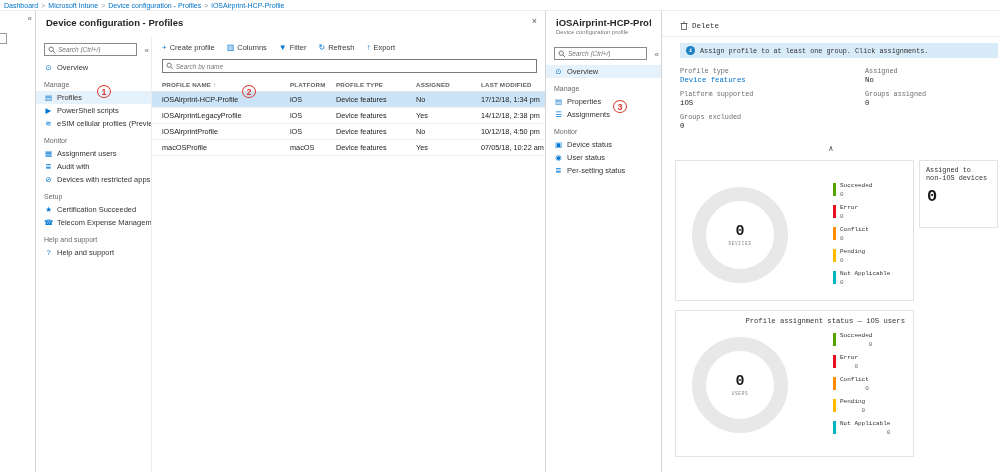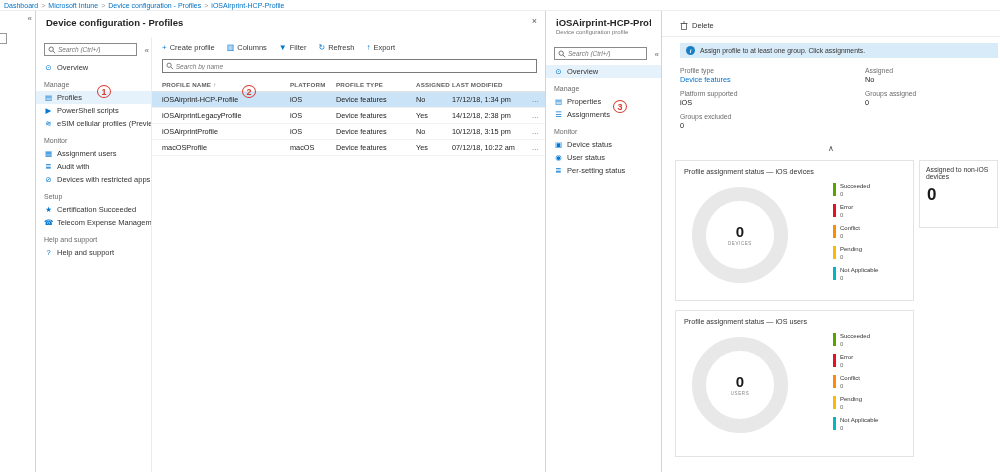--- a/index.html
+++ b/index.html
@@ -9,21 +9,21 @@
   
   .topbar { position:absolute; top:0; left:0; right:0; height:11px; display:flex; align-items:center; gap:3px; padding-left:4px; font-size:7px; background:#fff; border-bottom:1px solid #ececec; }
   .crumb { color:#0072c6; cursor:pointer; white-space:nowrap; }
   .crumb-sep { color:#999; }
 
   
   .blade { position:absolute; top:11px; bottom:0; background:#fff; border-right:1px solid #d4d4d4; }
   #leftrail { left:0; width:36px; }
   #blade1 { left:36px; width:510px; }
   #blade2 { left:546px; width:116px; }
-  #detail { left:662px; right:0; }
+  #detail { left:662px; right:0;font-family:Liberation Mono, monospace; }
 
   .collapse-ic { position:absolute; font-size:8px; color:#666; cursor:pointer; }
   .sliver { position:absolute; left:0; top:22px; width:7px; height:11px; border:1px solid #9a9a9a; border-left:none; background:#fff; }
 
   .blade-head { position:relative; height:26px; padding:6px 10px 0; }
   .blade-title { font-size:9.5px; font-weight:bold; color:#252525; white-space:nowrap; overflow:hidden; }
   .blade-sub { font-size:6px; color:#777; margin-top:1px; }
   .close-x { position:absolute; right:8px; top:5px; font-size:9px; color:#555; cursor:pointer; }
 
   .blade-body { position:absolute; top:26px; bottom:0; left:0; right:0; display:flex; }
@@ -52,39 +52,39 @@
   .searchbox2 input { border:0; outline:0; width:100%; font-size:6.5px; font-style:italic; color:#444; font-family:"Liberation Sans", sans-serif; }
   .searchbox2 input::placeholder { color:#777; font-style:italic; }
 
   .thead { display:flex; align-items:center; font-size:6.2px; font-weight:bold; color:#616161; padding:4px 6px 3px 10px; border-bottom:1px solid #e3e3e3; letter-spacing:0.2px; }
   .trow { display:flex; align-items:center; font-size:7.3px; color:#222; padding:0 6px 0 10px; height:16px; border-bottom:1px solid #f2f2f2; cursor:pointer; }
   .trow.selected { background:#cbe3f6; }
   .c-name { width:128px; flex:none; overflow:hidden; white-space:nowrap; }
   .c-plat { width:46px; flex:none; }
   .c-type { width:80px; flex:none; }
   .c-asgn { width:36px; flex:none; }
-  .c-mod  { width:76px; flex:none; }
+  .c-mod  { width:76px; flex:none;margin-left:29px; }
   .c-more { margin-left:auto; color:#666; cursor:pointer; }
   .sort-ic { font-size:6px; color:#888; margin-left:2px; }
 
   
   .dtoolbar { margin-top:10px; padding:0 0 6px 18px; border-bottom:1px solid #ededed; display:flex; gap:4px; font-size:7.5px; color:#333; align-items:center; cursor:pointer; }
   .banner { margin:6px 2px 0 18px; background:#d8ebf8; padding:3px 6px; display:flex; gap:5px; font-size:6.8px; color:#333; align-items:center; cursor:pointer; }
   .info-ic { width:9px; height:9px; border-radius:50%; background:#1b7fc4; color:#fff; font-size:6px; font-style:italic; font-weight:bold; display:flex; align-items:center; justify-content:center; flex:none; }
   .fields { margin:9px 0 0 18px; display:flex; }
   .fcol-left { width:185px; flex:none; }
   .f-label { font-size:6.8px; color:#6d6d6d; }
   .f-value { font-size:7.3px; color:#1a1a1a; margin:1px 0 6px; }
   .f-value.link { color:#0073cf; cursor:pointer; }
   .chevrow { text-align:center; margin-top:8px; font-size:8px; color:#4a4a4a; cursor:pointer; }
 
   .card { position:absolute; background:#fff; border:1px solid #e3e3e3; }
   #card1 { left:13px; top:149px; width:239px; height:141px; }
   #cardNon { left:257px; top:149px; width:79px; height:68px; }
-  #card2 { left:13px; top:299px; width:239px; height:147px; }
+  #card2 { left:13px; top:299px; width:239px; height:147px;text-align:right; }
   .card-title { padding:6px 8px 0; font-size:7.2px; color:#333; }
   .donut-wrap { position:absolute; left:16px; top:26px; width:96px; height:96px; }
   .donut { width:96px; height:96px; border-radius:50%; border:14px solid #e8e8e8; }
   .donut-center { position:absolute; inset:0; display:flex; flex-direction:column; align-items:center; justify-content:center; }
   .donut-value { font-size:15px; font-weight:bold; color:#1a1a1a; line-height:1; }
   .donut-label { font-size:4.5px; color:#888; letter-spacing:0.6px; margin-top:2px; }
   .legend { position:absolute; right:8px; top:22px; width:72px; }
   .legend-item { display:flex; gap:4px; margin-bottom:7px; min-height:13px; }
   .legend-bar { width:3px; height:13px; flex:none; background:#ccc; }
   .legend-label { font-size:6px; color:#333; line-height:1.1; display:block; }
@@ -232,29 +232,29 @@
           <span class="c-type">Device features</span>
           <span class="c-asgn">Yes</span>
           <span class="c-mod">14/12/18, 2:38 pm</span>
           <span class="c-more">…</span>
         </div>
         <div class="trow">
           <span class="c-name">iOSAirprintProfile</span>
           <span class="c-plat">iOS</span>
           <span class="c-type">Device features</span>
           <span class="c-asgn">No</span>
-          <span class="c-mod">10/12/18, 3:15 pm</span>
+          <span class="c-mod">10/12/18, 4:50 pm</span>
           <span class="c-more">…</span>
         </div>
         <div class="trow">
           <span class="c-name">macOSProfile</span>
           <span class="c-plat">macOS</span>
           <span class="c-type">Device features</span>
           <span class="c-asgn">Yes</span>
-          <span class="c-mod">07/12/18, 10:22 am</span>
+          <span class="c-mod">07/05/18, 10:22 am</span>
           <span class="c-more">…</span>
         </div>
       </div>
     </div>
   </div>
 
   <div class="blade" id="blade2">
     <div class="blade-head">
       <div class="blade-title">iOSAirprint-HCP-Profile</div>
       <div class="blade-sub">Device configuration profile</div>
@@ -324,21 +324,20 @@
       <div class="fcol-right">
         <div class="f-label">Assigned</div>
         <div class="f-value">No</div>
         <div class="f-label">Groups assigned</div>
         <div class="f-value">0</div>
       </div>
     </div>
     <div class="chevrow">∧</div>
 
     <div class="card" id="card1">
-      <div class="card-title">Profile assignment status — iOS devices</div>
       <div class="donut-wrap">
         <div class="donut"></div>
         <div class="donut-center">
           <span class="donut-value">0</span>
           <span class="donut-label">DEVICES</span>
         </div>
       </div>
       <div class="legend">
         <div class="legend-item">
           <span class="legend-bar" style="background: rgb(87, 163, 0);"></span>

